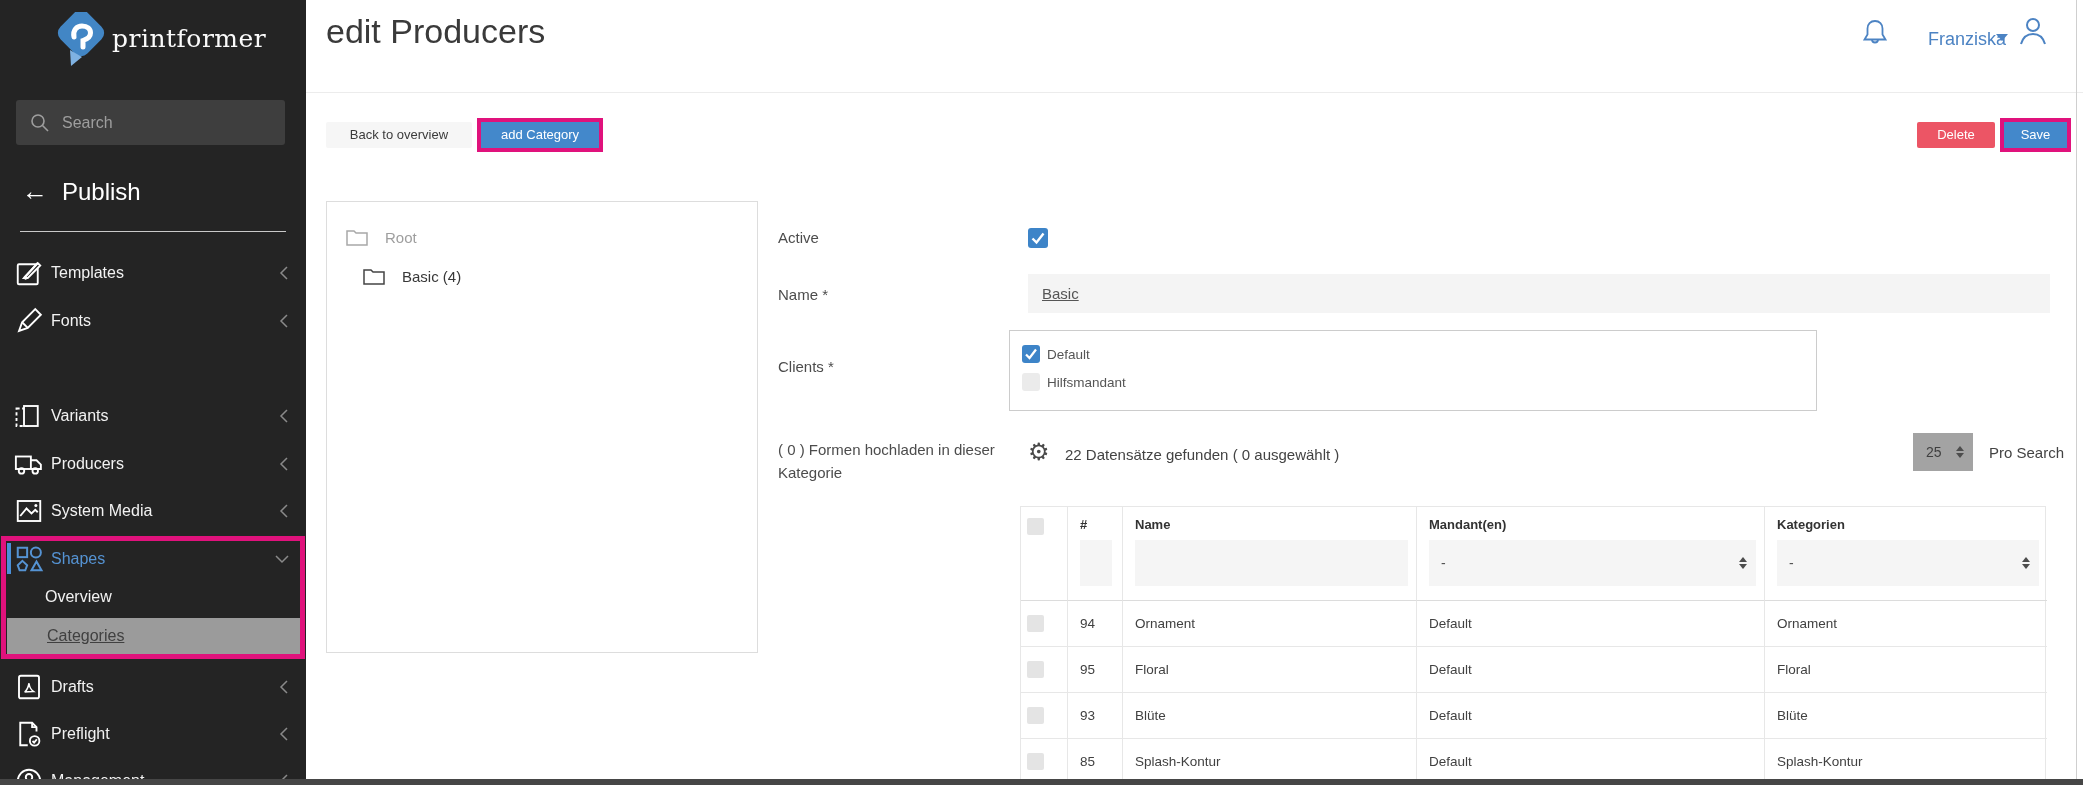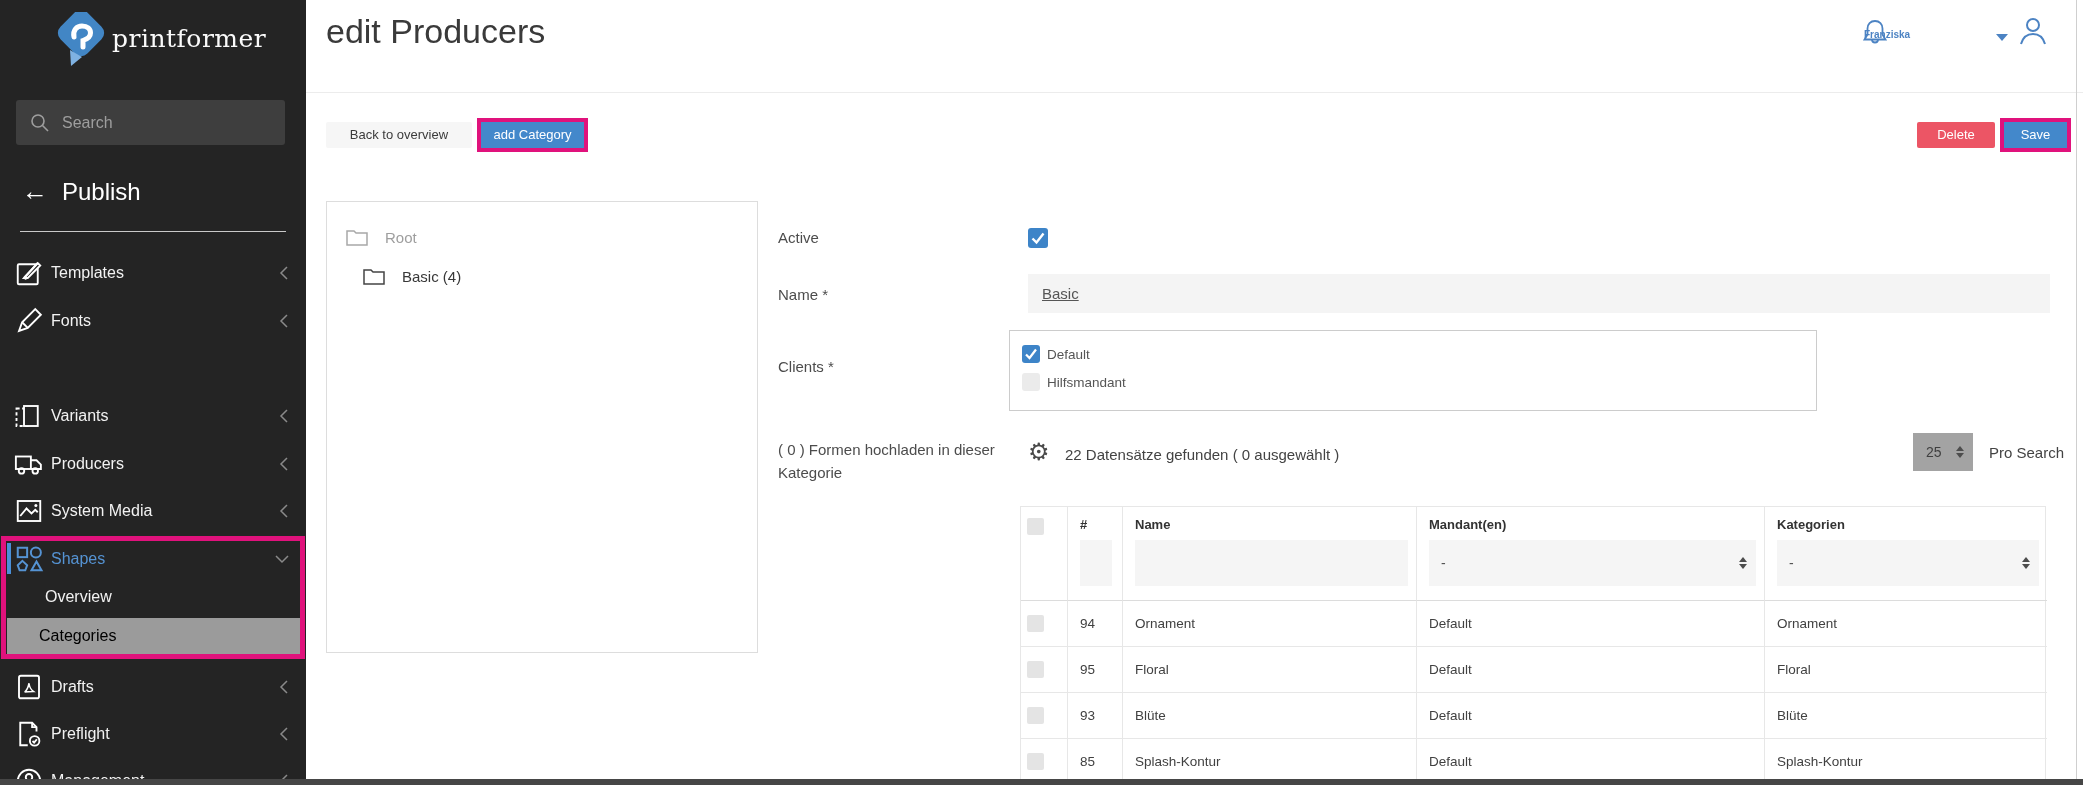--- a/index.html
+++ b/index.html
@@ -29,41 +29,41 @@
 
   .nav-item { position:absolute; left:0; width:306px; height:48px; display:flex; align-items:center; cursor:pointer; }
   .nav-icon { position:absolute; left:14px; width:30px; height:30px; }
   .nav-label { margin-left:51px; font-size:16px; color:#f2f2f2; }
   .nav-chevron { position:absolute; right:16px; top:50%; transform:translateY(-50%); }
   .nav-sub { height:40px; }
   .nav-sub .nav-label { margin-left:45px; }
   .nav-item.active .nav-label { color:#5593d3; }
   .active-bar { position:absolute; left:7px; top:543px; width:4px; height:31px; background:#4a90d9; }
   .cat-row { position:absolute; left:7px; top:618px; width:293px; height:36px; background:#9b9b9b; display:flex; align-items:center; cursor:pointer; }
-  .cat-row .nav-label { margin-left:32px; color:#000000; }
+  .cat-row .nav-label { margin-left:40px; color:#404040;text-decoration:underline; }
   .annotation { position:absolute; border:5px solid var(--pink); pointer-events:none; }
   .ann-shapes { left:1px; top:536px; width:304px; height:123px; }
 
   
   .page-title { position:absolute; left:326px; top:12px; font-size:34px; font-weight:500; color:#3a3a3a; }
   .header-divider { position:absolute; left:306px; top:92px; width:1777px; height:1px; background:#ececec; }
   .bell { position:absolute; left:1860px; top:17px; cursor:pointer; }
-  .user-name { position:absolute; left:1864px; top:29px; font-size:10px; font-weight:bold; color:var(--link); cursor:pointer; }
+  .user-name { position:absolute; left:1928px; top:29px; font-size:18px; font-weight:normal; color:var(--link); cursor:pointer; }
   .user-caret { position:absolute; left:1996px; top:34px; width:0; height:0; border-left:6px solid transparent; border-right:6px solid transparent; border-top:7px solid var(--link); cursor:pointer; }
   .avatar { position:absolute; left:2016px; top:14px; cursor:pointer; }
 
   
   .btn { position:absolute; height:26px; line-height:26px; font-size:13px; text-align:center; border:none; border-radius:2px; cursor:pointer; font-family:"Liberation Sans", sans-serif; }
   .btn-back { left:326px; top:122px; width:146px; background:#f6f6f6; color:#3b3b3b; }
   .btn-red { left:1917px; top:122px; width:78px; background:var(--red); color:#fff; }
   .pink-wrap { position:absolute; border:4px solid var(--pink); }
   .wrap-add { left:477px; top:118px; }
   .wrap-save { left:2000px; top:118px; }
   .btn-blue { position:relative; display:block; height:26px; line-height:26px; font-size:13px; color:#fff; background:var(--blue-btn); border:none; cursor:pointer; font-family:"Liberation Sans", sans-serif; }
-  .btn-add { width:103px; }
+  .btn-add { width:118px; }
   .btn-save { width:63px; }
 
   
   .tree-panel { position:absolute; left:326px; top:201px; width:432px; height:452px; border:1px solid #ddd; background:#fff; }
   .tree-row { position:absolute; display:flex; align-items:center; cursor:pointer; }
   .tree-root { left:18px; top:25px; }
   .tree-child { left:35px; top:64px; }
   .tree-label { margin-left:16px; font-size:15px; }
   .tree-root .tree-label { color:#9e9e9e; }
   .tree-child .tree-label { color:#383838; }

